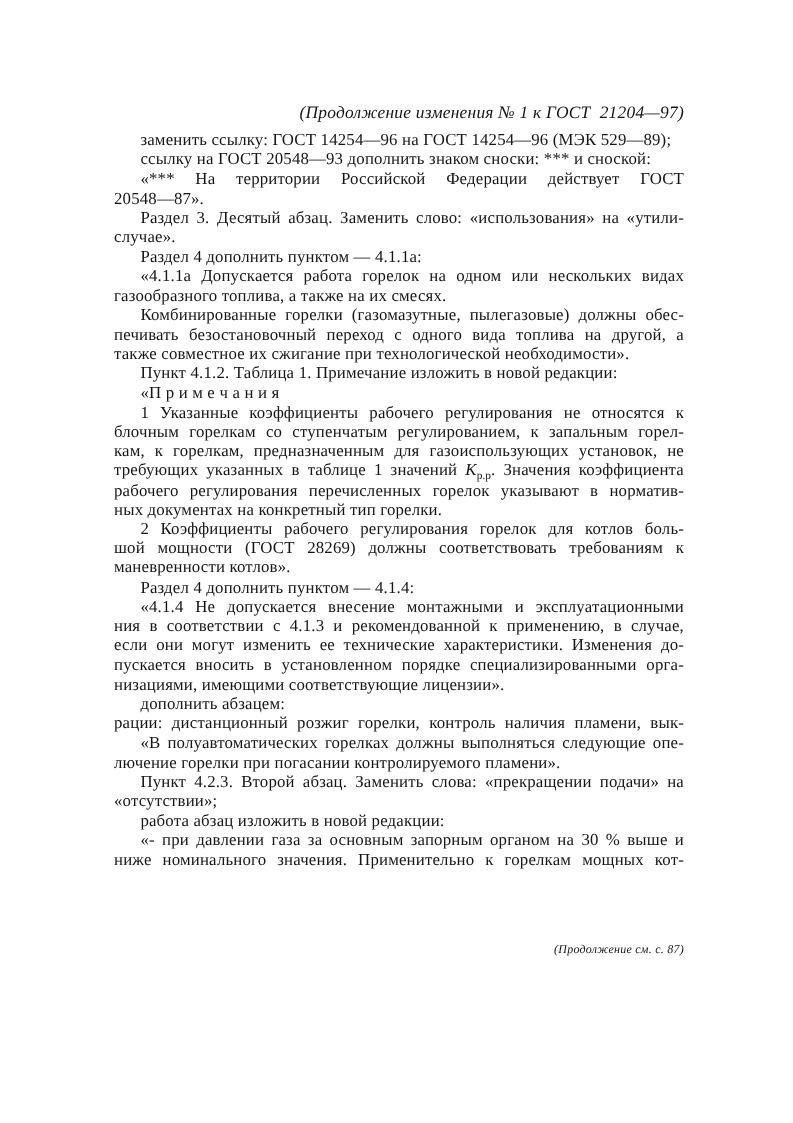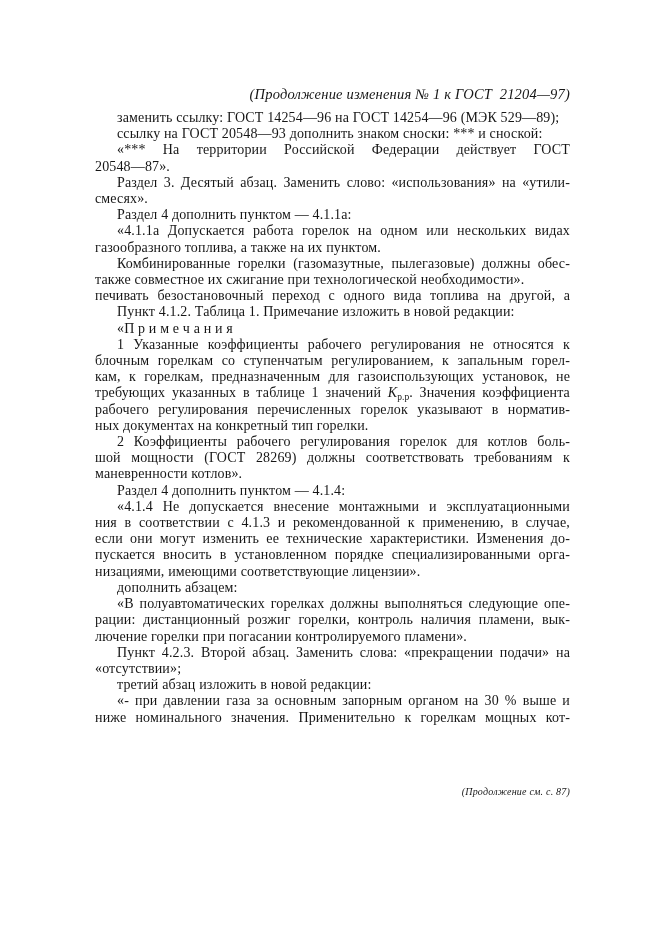--- a/index.html
+++ b/index.html
@@ -74,33 +74,33 @@
       </div>
       <div class="paragraph">
         <div class="line indent">ссылку на ГОСТ 20548—93 дополнить знаком сноски: *** и сноской:</div>
       </div>
       <div class="paragraph">
         <div class="line indent full">«*** На территории Российской Федерации действует ГОСТ</div>
         <div class="line">20548—87».</div>
       </div>
       <div class="paragraph">
         <div class="line indent full">Раздел 3. Десятый абзац. Заменить слово: «использования» на «утили-</div>
-        <div class="line">смесях».</div>
+        <div class="line">случае».</div>
       </div>
       <div class="paragraph">
         <div class="line indent">Раздел 4 дополнить пунктом — 4.1.1а:</div>
       </div>
       <div class="paragraph">
         <div class="line indent full">«4.1.1а Допускается работа горелок на одном или нескольких видах</div>
-        <div class="line">газообразного топлива, а также на их пунктом.</div>
+        <div class="line">газообразного топлива, а также на их смесях.</div>
       </div>
       <div class="paragraph">
         <div class="line indent full">Комбинированные горелки (газомазутные, пылегазовые) должны обес-</div>
+        <div class="line full">печивать безостановочный переход с одного вида топлива на другой, а</div>
         <div class="line">также совместное их сжигание при технологической необходимости».</div>
-        <div class="line full">печивать безостановочный переход с одного вида топлива на другой, а</div>
       </div>
       <div class="paragraph">
         <div class="line indent">Пункт 4.1.2. Таблица 1. Примечание изложить в новой редакции:</div>
       </div>
       <div class="paragraph">
         <div class="line indent">«П р и м е ч а н и я</div>
       </div>
       <div class="paragraph">
         <div class="line indent full">1 Указанные коэффициенты рабочего регулирования не относятся к</div>
         <div class="line full">блочным горелкам со ступенчатым регулированием, к запальным горел-</div>
@@ -121,30 +121,30 @@
         <div class="line indent full">«4.1.4 Не допускается внесение монтажными и эксплуатационными</div>
         <div class="line full">ния в соответствии с 4.1.3 и рекомендованной к применению, в случае,</div>
         <div class="line full">если они могут изменить ее технические характеристики. Изменения до-</div>
         <div class="line full">пускается вносить в установленном порядке специализированными орга-</div>
         <div class="line">низациями, имеющими соответствующие лицензии».</div>
       </div>
       <div class="paragraph">
         <div class="line indent">дополнить абзацем:</div>
       </div>
       <div class="paragraph">
+        <div class="line full">рации: дистанционный розжиг горелки, контроль наличия пламени, вык-</div>
         <div class="line indent full">«В полуавтоматических горелках должны выполняться следующие опе-</div>
-        <div class="line full">рации: дистанционный розжиг горелки, контроль наличия пламени, вык-</div>
         <div class="line">лючение горелки при погасании контролируемого пламени».</div>
       </div>
       <div class="paragraph">
         <div class="line indent full">Пункт 4.2.3. Второй абзац. Заменить слова: «прекращении подачи» на</div>
         <div class="line">«отсутствии»;</div>
       </div>
       <div class="paragraph">
-        <div class="line indent">третий абзац изложить в новой редакции:</div>
+        <div class="line indent">работа абзац изложить в новой редакции:</div>
       </div>
       <div class="paragraph">
         <div class="line indent full">«- при давлении газа за основным запорным органом на 30 % выше и</div>
         <div class="line full">ниже номинального значения. Применительно к горелкам мощных кот-</div>
       </div>
     </div>
 
   <div class="continuation">(Продолжение см. с. 87)</div>
 </div>
 

